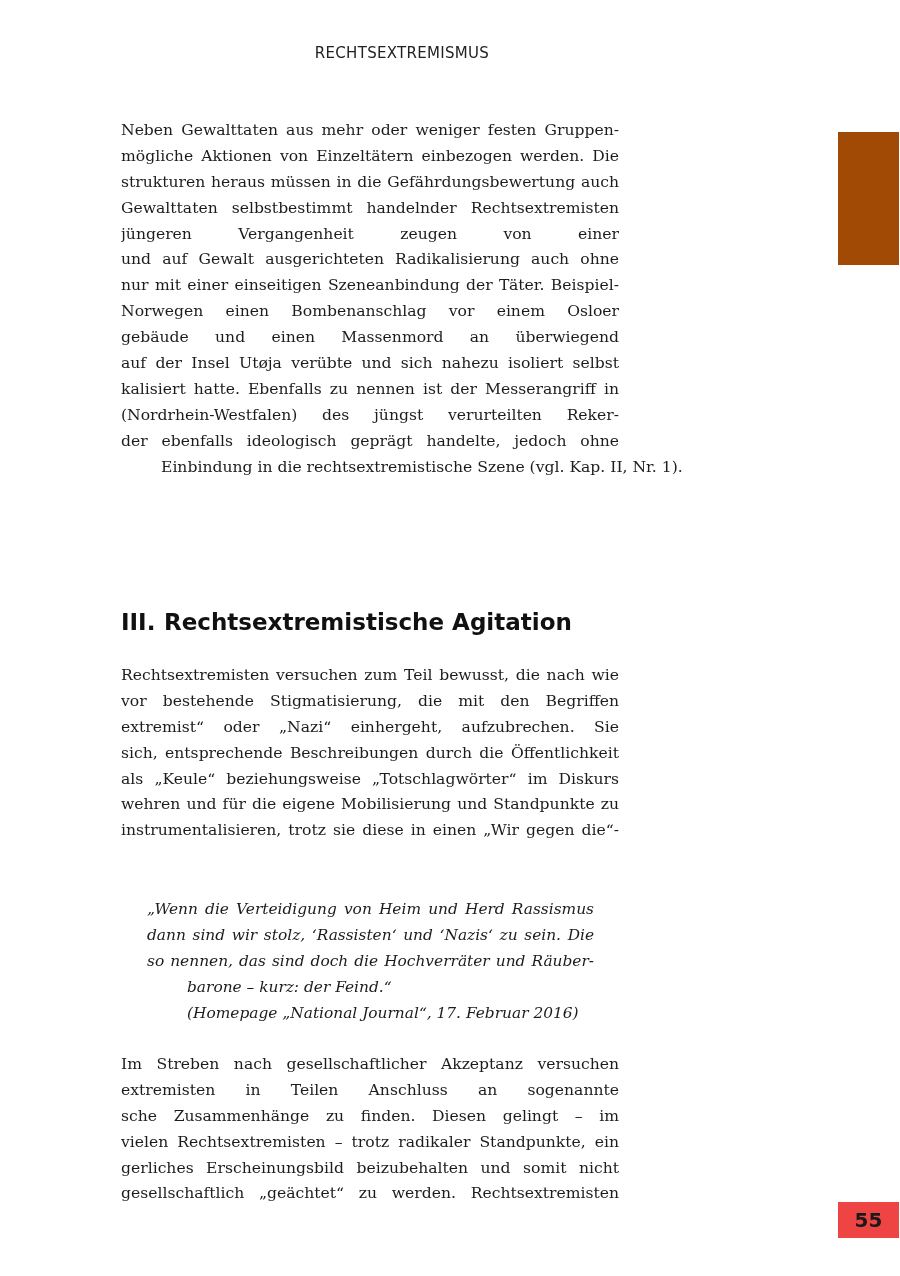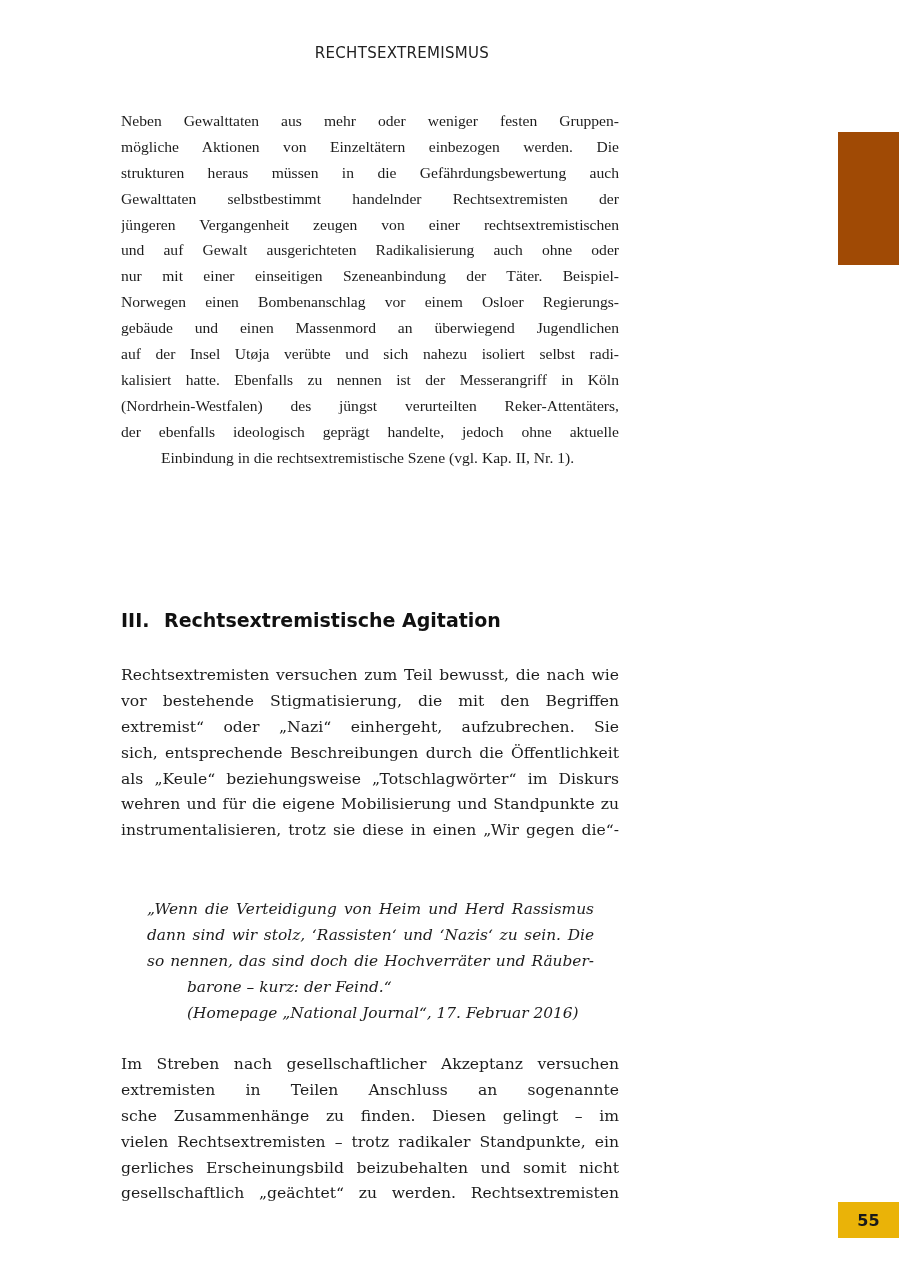--- a/index.html
+++ b/index.html
@@ -3,43 +3,43 @@
   <meta charset="utf-8">
   <style>
     html, body { margin: 0; padding: 0; background: #ffffff; }
     body { width: 900px; height: 1276px; position: relative; overflow: hidden; color: #1a1a1a; }
     .running-head {
       position: absolute; top: 44px; left: 0; width: 804px; text-align: center;
       font-family: "DejaVu Sans", sans-serif; font-size: 15px; letter-spacing: 0.3px; color: #222;
     }
     .tab-marker { position: absolute; left: 838px; top: 132px; width: 61px; height: 133px; background: #a04a05; }
     .page-num-box {
-      position: absolute; left: 838px; top: 1202px; width: 61px; height: 36px; background: #eab308;
+      position: absolute; left: 838px; top: 1202px; width: 61px; height: 36px; background: #ef4444;
       display: flex; align-items: center; justify-content: center;
-      font-family: "DejaVu Sans", sans-serif; font-weight: bold; font-size: 16px; color: #1a1a1a;
+      font-family: "DejaVu Sans", sans-serif; font-weight: bold; font-size: 20px; color: #1a1a1a;
     }
     .para { position: absolute; left: 121px; width: 498px; font-family: "DejaVu Serif", serif; font-size: 15.6px; color: #1c1c1c; }
     .line { height: 25.9px; line-height: 25.9px; white-space: nowrap; }
     .line.j { text-align: justify; text-align-last: justify; white-space: normal; overflow: hidden; }
     .line.l { text-align: left; margin-left: 40px; }
     .heading {
       position: absolute; left: 121px; top: 609px; font-family: "DejaVu Sans", sans-serif;
-      font-weight: bold; font-size: 19px; color: #111; white-space: nowrap;
+      font-weight: bold; font-size: 23px; color: #111; white-space: nowrap;
     }
     .heading .num { display: inline-block; width: 43px; }
     .quote { position: absolute; left: 147px; width: 447px; font-family: "DejaVu Serif", serif; font-style: italic; font-size: 15.4px; color: #1c1c1c; }
     .quote .line { height: 25.9px; line-height: 25.9px; }
   </style>
 </head>
 <body>
 
 <div class="running-head">RECHTSEXTREMISMUS</div>
 <div class="tab-marker"></div>
 
-<div class="para" style="top:108px;font-family:Liberation Serif, serif;">
+<div class="para" style="top:118px;">
   <div class="line j">Neben Gewalttaten aus mehr oder weniger festen Gruppen-</div>
   <div class="line j">mögliche Aktionen von Einzeltätern einbezogen werden. Die</div>
   <div class="line j">strukturen heraus müssen in die Gefährdungsbewertung auch</div>
   <div class="line j">Gewalttaten selbstbestimmt handelnder Rechtsextremisten der</div>
   <div class="line j">jüngeren Vergangenheit zeugen von einer rechtsextremistischen</div>
   <div class="line j">und auf Gewalt ausgerichteten Radikalisierung auch ohne oder</div>
   <div class="line j">nur mit einer einseitigen Szeneanbindung der Täter. Beispiel-</div>
   <div class="line j">Norwegen einen Bombenanschlag vor einem Osloer Regierungs-</div>
   <div class="line j">gebäude und einen Massenmord an überwiegend Jugendlichen</div>
   <div class="line j">auf der Insel Utøja verübte und sich nahezu isoliert selbst radi-</div>

